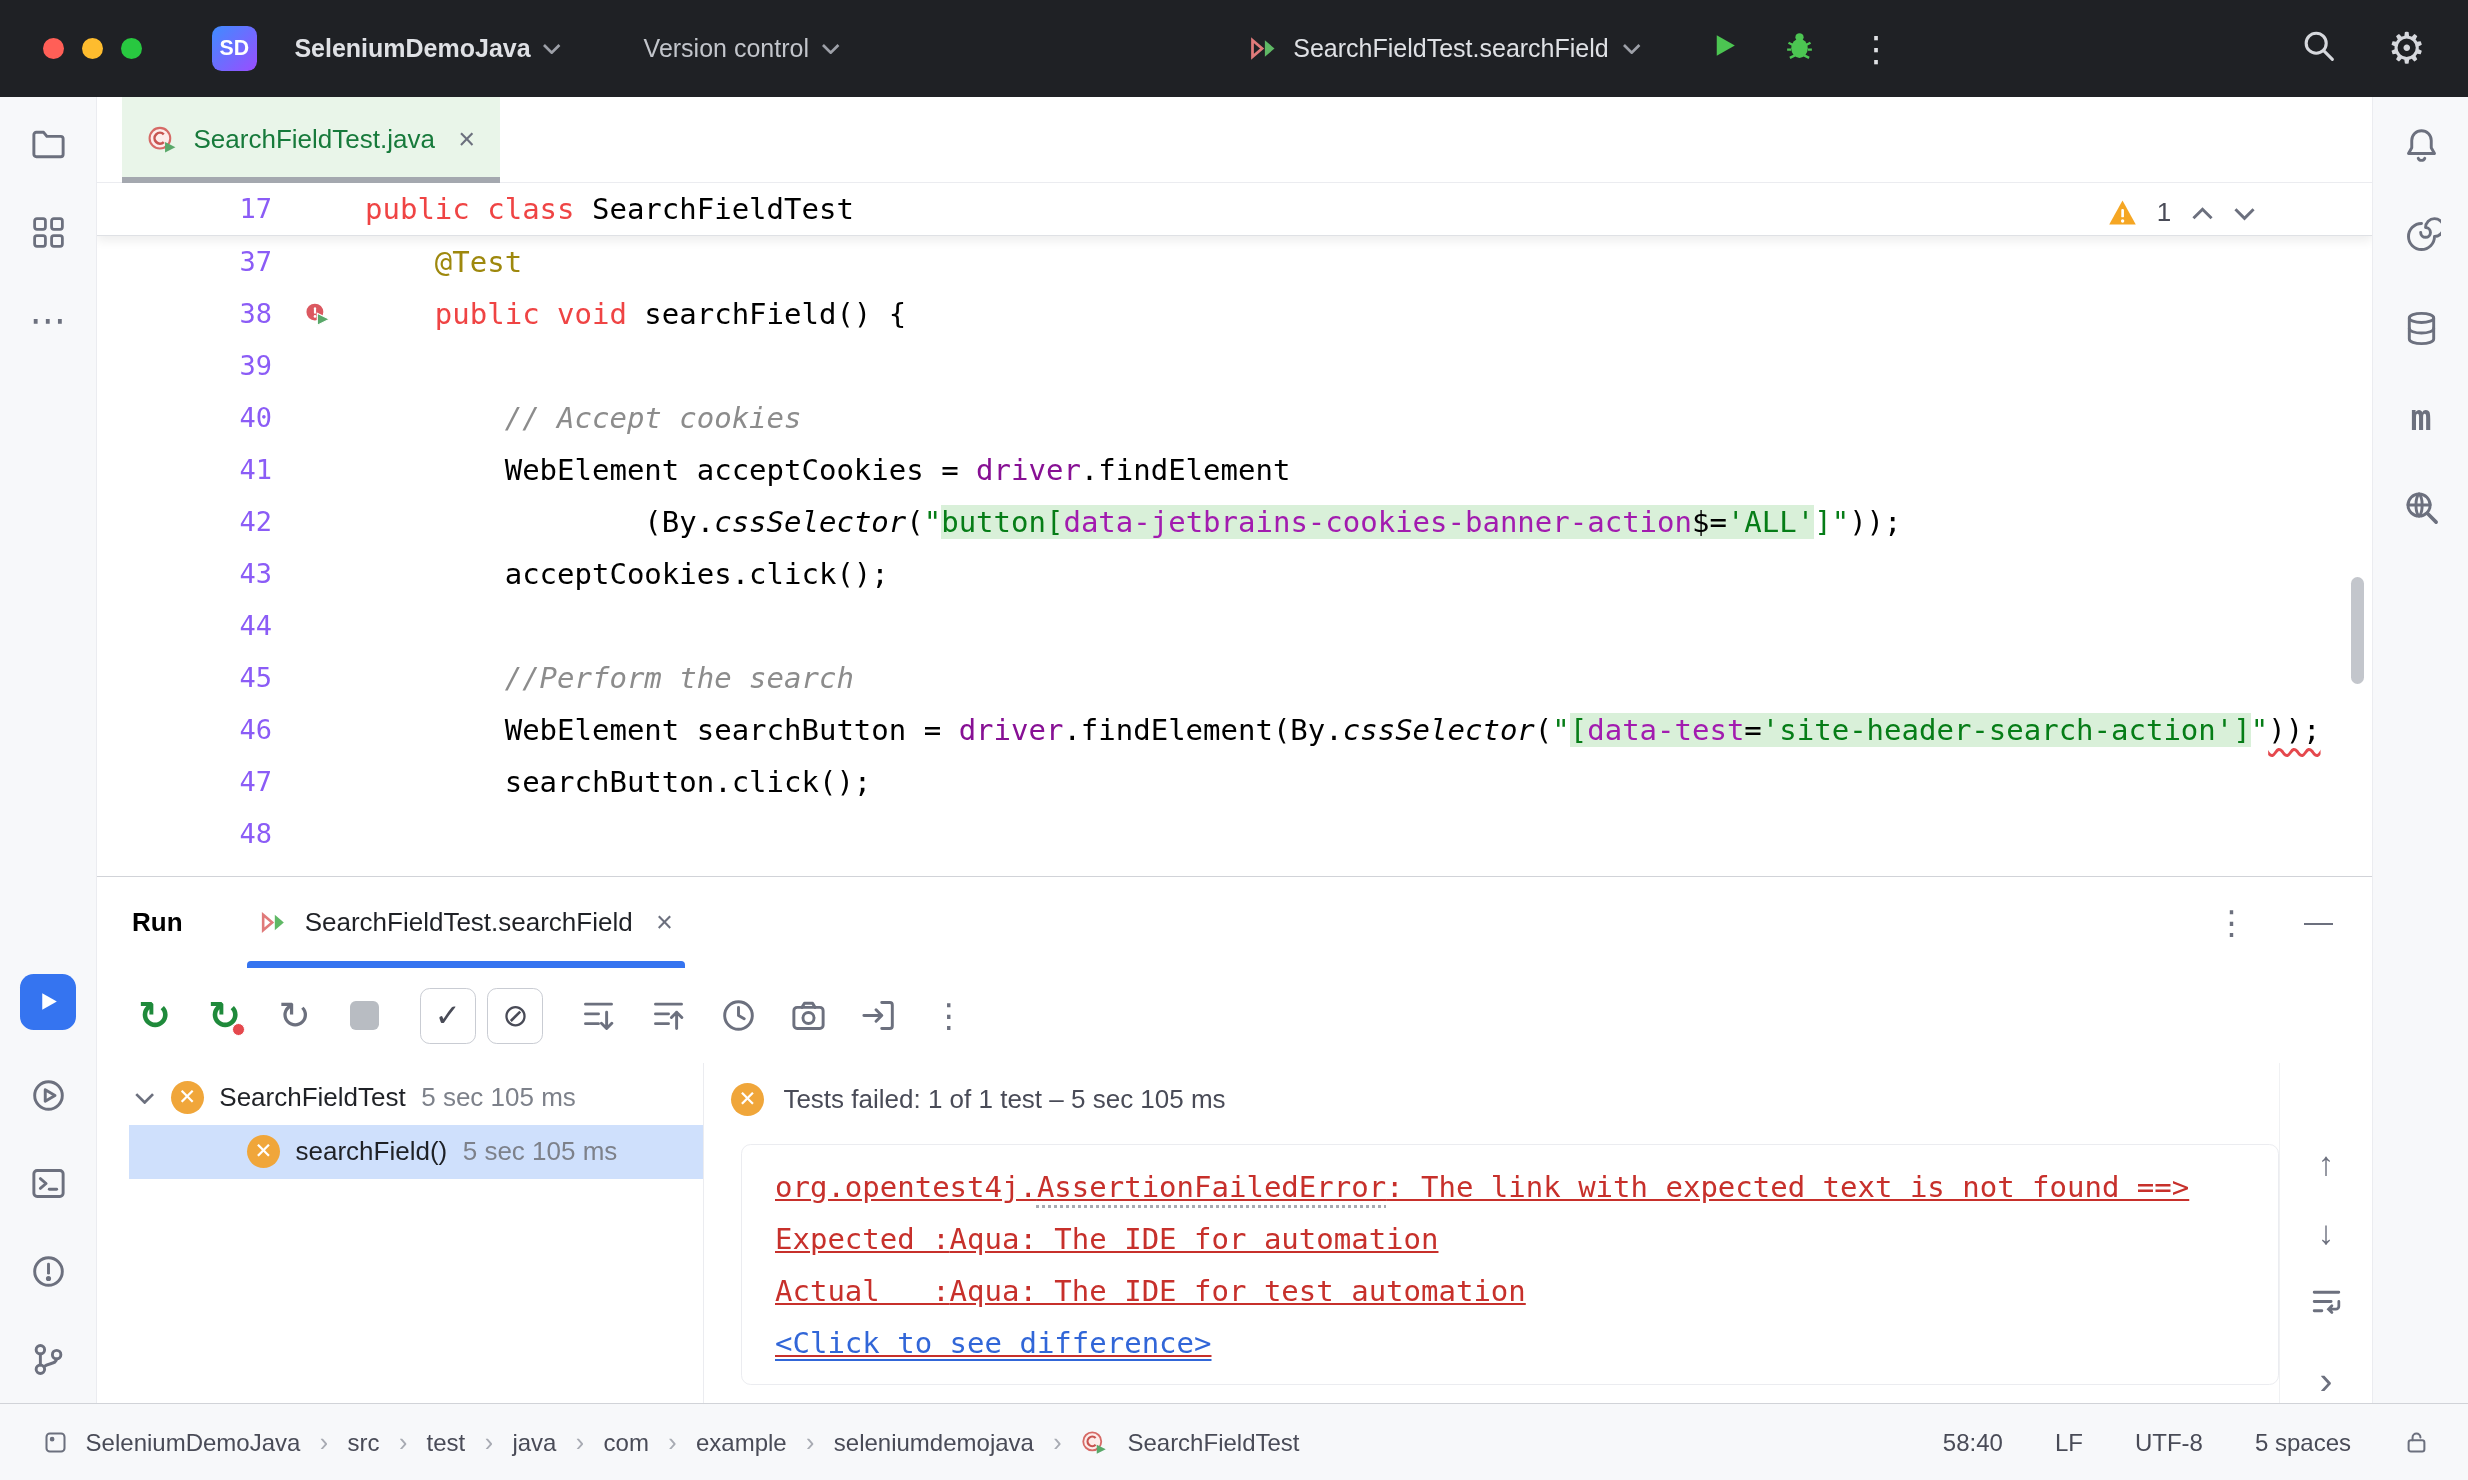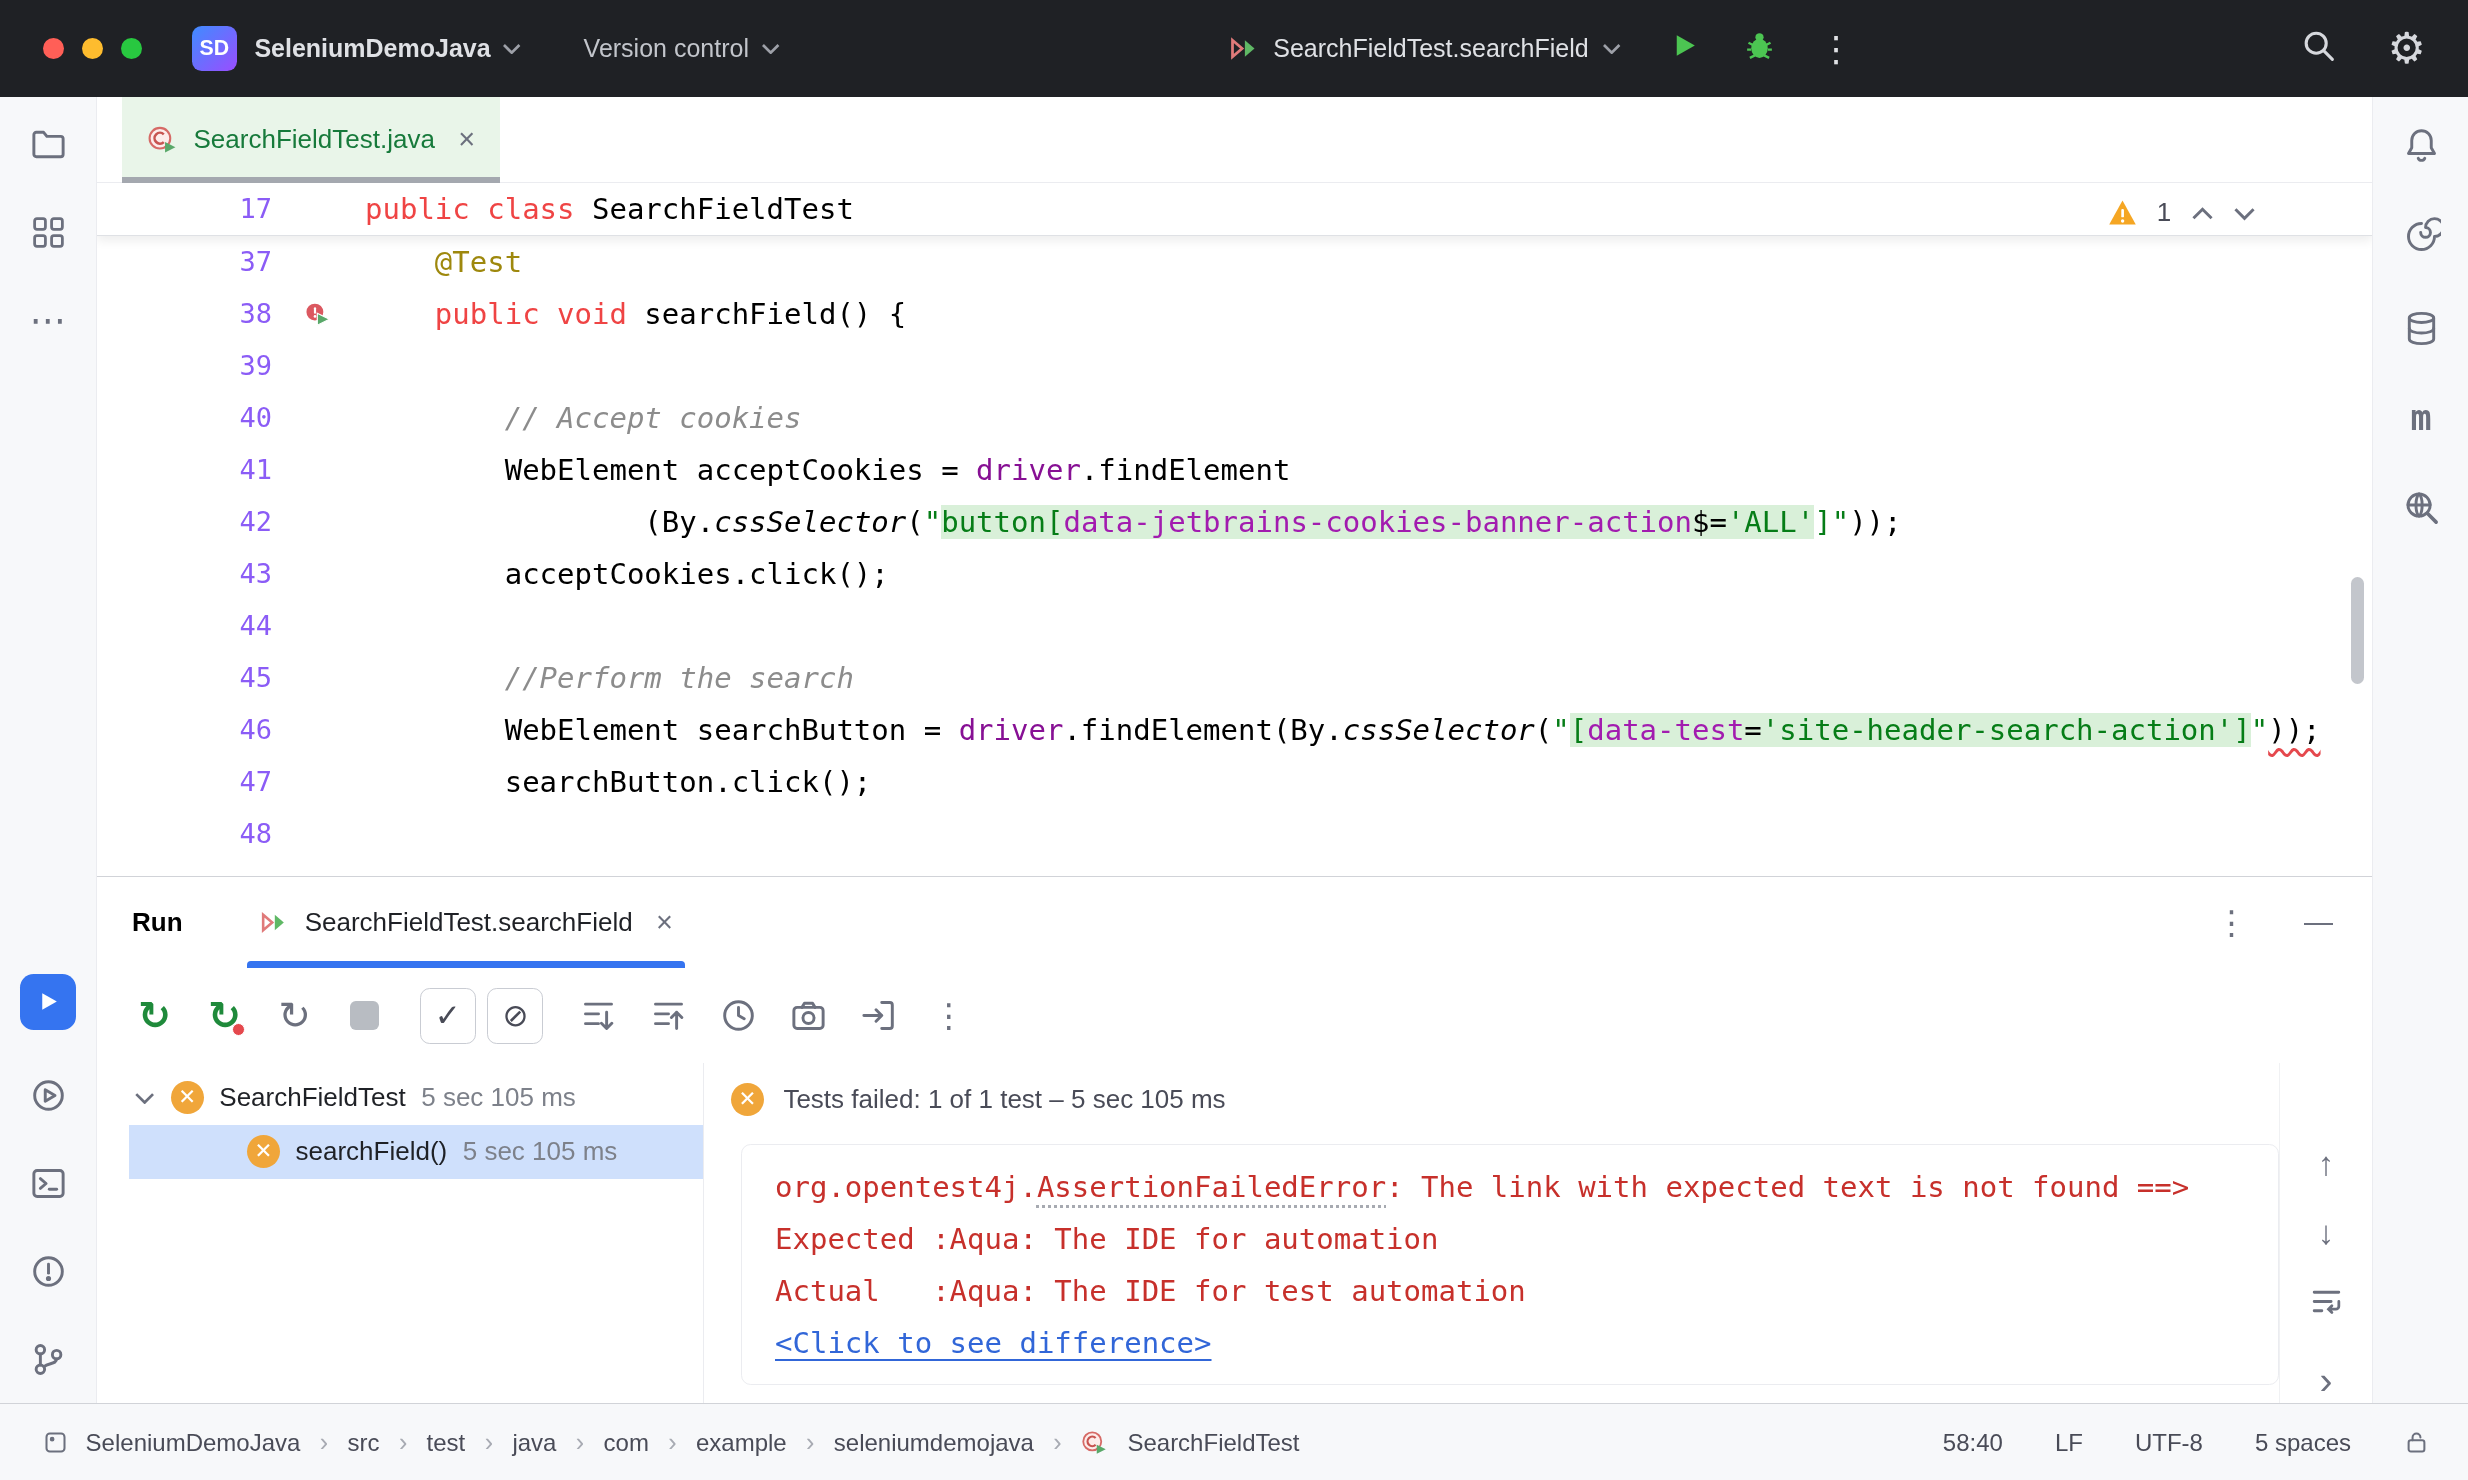--- a/index.html
+++ b/index.html
@@ -7,21 +7,21 @@
   body {
     width:2469px; height:1481px; overflow:hidden;
     font-family:"Liberation Sans","DejaVu Sans",sans-serif;
     background:#fff; color:#1f2126;
   }
   .app { width:2469px; height:1481px; display:flex; flex-direction:column; }
 
   
   .titlebar {
     height:97px; flex:0 0 auto; background:#1f2125; color:#dfe1e5;
-    display:flex; align-items:center; padding:0 43px; font-size:25px;
+    display:flex; align-items:center; padding:0 43px; font-size:25px;gap:20px;
   }
   .traffic { display:flex; gap:17.5px; margin-right:50px; }
   .light { width:21.3px; height:21.3px; border-radius:50%; }
   .light.red { background:#ff5f57; } .light.yellow { background:#febc2e; } .light.green { background:#28c840; }
   .sd-badge {
     width:45px; height:45px; border-radius:9.7px; margin-right:17.5px;
     background:linear-gradient(135deg,#3f8cff,#9a4dff);
     display:flex; align-items:center; justify-content:center;
     font-weight:bold; font-size:21.3px; color:#fff;
   }
@@ -127,21 +127,21 @@
     display:flex; align-items:center; justify-content:center;
     color:#fff; font-size:21.3px; font-weight:bold; line-height:1;
   }
   .tree-chev { color:#6c707e; display:inline-flex; }
 
   .console { flex:1; min-width:0; border-left:1px solid #ebecf0; display:flex; flex-direction:column; }
   .console-summary { height:54px; margin-top:9.7px; display:flex; align-items:center; gap:19.4px; padding-left:27px; color:#494b57; font-size:26px; }
   .console-block {
     margin:17.5px 0 0 37px; border:1px solid #ebecf0; border-radius:9.7px;
     padding:15.5px 33px; font-family:"DejaVu Sans Mono","Liberation Mono",monospace;
-    font-size:29px; line-height:52px; color:#c7302b; flex:0 0 auto;
+    font-size:29px; line-height:52px; color:#c7302b; flex:0 0 auto;text-decoration:underline;
   }
   .console-block span { white-space:pre; }
   .trace-link { text-decoration:underline dotted; text-decoration-color:#a7aab1; text-decoration-thickness:2.9px; text-underline-offset:7.8px; }
   .diff-link { color:#3166d8; text-decoration:underline; text-underline-offset:5.8px; }
   .console-side {
     width:93px; flex:0 0 auto; border-left:1px solid #f0f1f3;
     display:flex; flex-direction:column; align-items:center;
     padding-top:82px; gap:31px; color:#6c707e; font-size:33px;
   }
   .console-side svg { stroke:currentColor; fill:none; stroke-width:1.8; stroke-linecap:round; }

